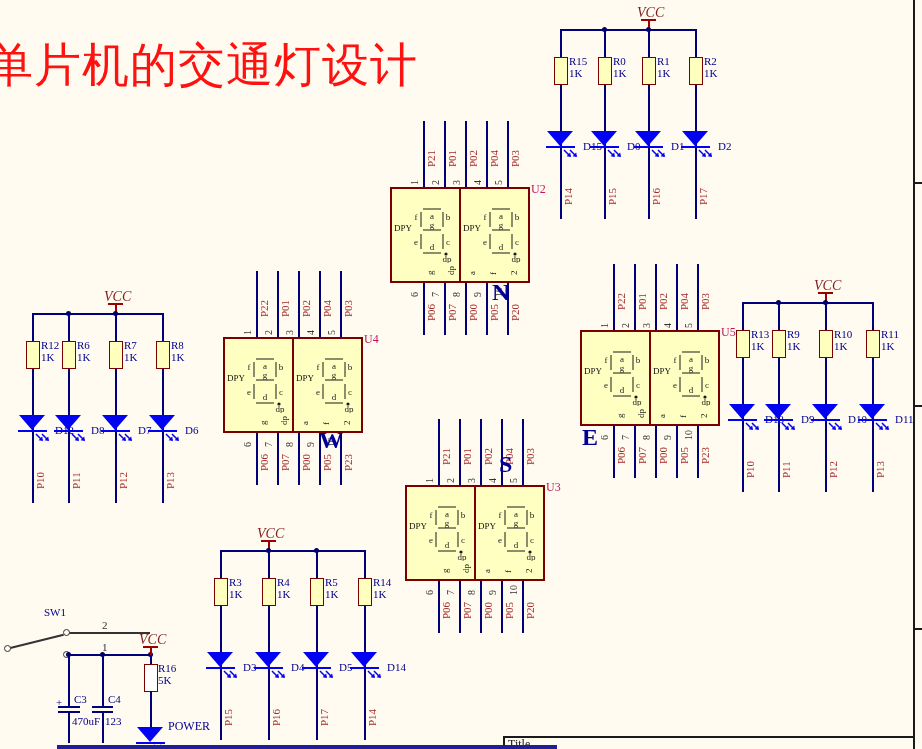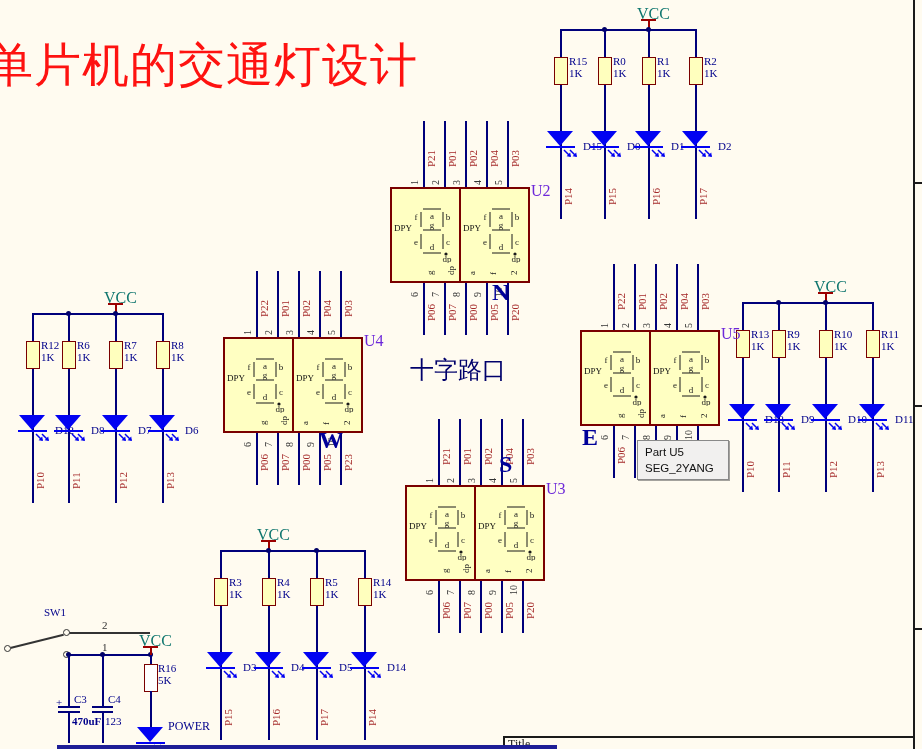--- a/index.html
+++ b/index.html
@@ -30,21 +30,21 @@
   .g-n .gcol:nth-child(3){left:88px} .g-n .gcol:nth-child(4){left:135px}
   .g-w .gcol:nth-child(1),.g-e .gcol:nth-child(1){left:0}
   .g-w .gcol:nth-child(2),.g-e .gcol:nth-child(2){left:36px}
   .g-w .gcol:nth-child(3),.g-e .gcol:nth-child(3){left:83px}
   .g-w .gcol:nth-child(4),.g-e .gcol:nth-child(4){left:130px}
   .g-s .gcol:nth-child(1){left:0}     .g-s .gcol:nth-child(2){left:48px}
   .g-s .gcol:nth-child(3){left:96px}  .g-s .gcol:nth-child(4){left:144px}
   .rail { position:absolute; left:0; top:0; width:var(--rw); height:1.5px; background:#00007B; }
   .vcc-stem  { position:absolute; left:var(--vccx); top:-9px; width:1.5px; height:9px; background:#9B0000; }
   .vcc-bar   { position:absolute; left:calc(var(--vccx) - 7px); top:-10px; width:15px; height:2px; background:#9B0000; }
-  .vcc-label { position:absolute; left:calc(var(--vccx) - 11px); top:-24px; color:#0f766e; font-size:16px; }
+  .vcc-label { position:absolute; left:calc(var(--vccx) - 11px); top:-24px; color:#7f1d1d; font-size:14px;font-style:italic; }
   .dot.da { left:calc(var(--d1) - 2px); top:-2px; } .dot.db { left:calc(var(--d2) - 2px); top:-2px; }
   .gcol  { position:absolute; top:0; width:0; }
   .gwire { position:absolute; left:0; top:0; width:1.5px; height:190px; background:#00007B; }
   .res-rect { position:absolute; left:-6px; top:28px; width:12px; height:26px;
               background:#FFFFBE; border:1.5px solid #7A0000; }
   .res-name { position:absolute; left:9px; top:26px; font-size:11px; line-height:12px; color:#00008B; white-space:nowrap; }
   .res-val  { position:absolute; left:9px; top:38px; font-size:11px; line-height:12px; color:#00008B; white-space:nowrap; }
   .led-tri  { position:absolute; left:-13px; top:102px; width:0; height:0;
               border-left:13px solid transparent; border-right:13px solid transparent;
               border-top:15px solid #0202F2; }
@@ -74,21 +74,21 @@
   .dtop .dcol:nth-child(4),.dbot .dcol:nth-child(4){left:96px}
   .dtop .dcol:nth-child(5),.dbot .dcol:nth-child(5){left:117px}
   .twire { position:absolute; left:0; top:0; width:1.5px; height:66px; background:#00007B; }
   .bwire { position:absolute; left:0; top:0; width:1.5px; height:52px; background:#00007B; }
   .tnet   { left:14px; top:34px; color:#A52A2A; }
   .tpin   { left:-2px; top:52px; color:#333; font-size:10px; }
   .tinner { left:13px; top:70px; color:#222; font-size:9px; }
   .bpin   { left:-2px; top:2px;  color:#333; font-size:10px; }
   .bnet   { left:14px; top:26px; color:#A52A2A; }
   .binner { left:13px; top:-20px; color:#222; font-size:9px; }
-  .designator { position:absolute; left:141px; top:-5px; font-size:16px; color:#6d28d9; }
+  .designator { position:absolute; left:141px; top:-5px; font-size:12px; color:#be185d; }
   .dir-letter { position:absolute; font-size:24px; font-weight:bold; color:#000099; }
   .d-u2 .dir-letter { left:102px; top:92px; }
   .d-u4 .dir-letter { left:96px;  top:90px; }
   .d-u3 .dir-letter { left:94px;  top:-34px; }
   .d-u5 .dir-letter { left:2px;   top:94px; }
 
   
   .blk { position:absolute; background:#333; }
   .small-num { position:absolute; font-size:11px; color:#333; }
   .navy-lbl  { position:absolute; font-size:11px; color:#00008B; white-space:nowrap; }
@@ -106,21 +106,20 @@
   .title-block-label { position:absolute; left:508px; top:737px; font-size:12px; color:#111; }
   .bottom-bar { position:absolute; left:57px; top:745px; width:500px; height:4px; background:#1E1E96; }
 </style>
 </head>
 <body>
 
 <div id="page">
 
   <div class="cn-title">单片机的交通灯设计</div>
 
-  <div class="crossroads">十字路口</div>
 
   <div class="lgroup g-n">
     <span class="vcc-label">VCC</span>
     <div class="vcc-bar"></div>
     <div class="vcc-stem"></div>
     <div class="rail"></div>
     <div class="dot da"></div>
     <div class="dot db"></div>
     <div>
 
@@ -942,21 +941,21 @@
 
   <span class="vcc-label" style="left:139px;top:632px;">VCC</span>
   <div class="vcc-bar" style="left:143px;top:646px;"></div>
   <div class="v-wire" style="left:150px;top:647px;height:8px;background:#9B0000;"></div>
 
   <div class="v-wire" style="left:68px;top:655px;height:51px;"></div>
   <span class="navy-lbl" style="left:56px;top:696px;">+</span>
   <div class="h-wire" style="left:58px;top:706px;width:22px;height:2px;"></div>
   <div class="h-wire" style="left:58px;top:711px;width:22px;height:2px;"></div>
   <span class="navy-lbl" style="left:74px;top:693px;">C3</span>
-  <span class="navy-lbl" style="left:72px;top:715px;font-weight:bold;">470uF</span>
+  <span class="navy-lbl" style="left:72px;top:715px;">470uF</span>
   <div class="v-wire" style="left:68px;top:713px;height:30px;"></div>
 
   <div class="v-wire" style="left:102px;top:655px;height:51px;"></div>
   <div class="h-wire" style="left:92px;top:706px;width:21px;height:2px;"></div>
   <div class="h-wire" style="left:92px;top:711px;width:21px;height:2px;"></div>
   <span class="navy-lbl" style="left:108px;top:693px;">C4</span>
   <span class="navy-lbl" style="left:105px;top:715px;">123</span>
   <div class="v-wire" style="left:102px;top:713px;height:30px;"></div>
 
   <div class="v-wire" style="left:150px;top:655px;height:10px;"></div>
@@ -976,18 +975,14 @@
 
   <div class="sheet-line" style="left:913px;top:0;width:1.5px;height:749px;"></div>
   <div class="sheet-line" style="left:913px;top:182px;width:9px;height:1.5px;"></div>
   <div class="sheet-line" style="left:913px;top:405px;width:9px;height:1.5px;"></div>
   <div class="sheet-line" style="left:913px;top:628px;width:9px;height:1.5px;"></div>
   <div class="sheet-line" style="left:503px;top:736px;width:411px;height:1.5px;"></div>
   <div class="sheet-line" style="left:503px;top:736px;width:1.5px;height:13px;"></div>
   <span class="title-block-label">Title</span>
   <div class="bottom-bar"></div>
 
-  <div class="tooltip">
-    <div>Part U5</div>
-    <div>SEG_2YANG</div>
-  </div>
 
 </div>
 
 </body></html>

